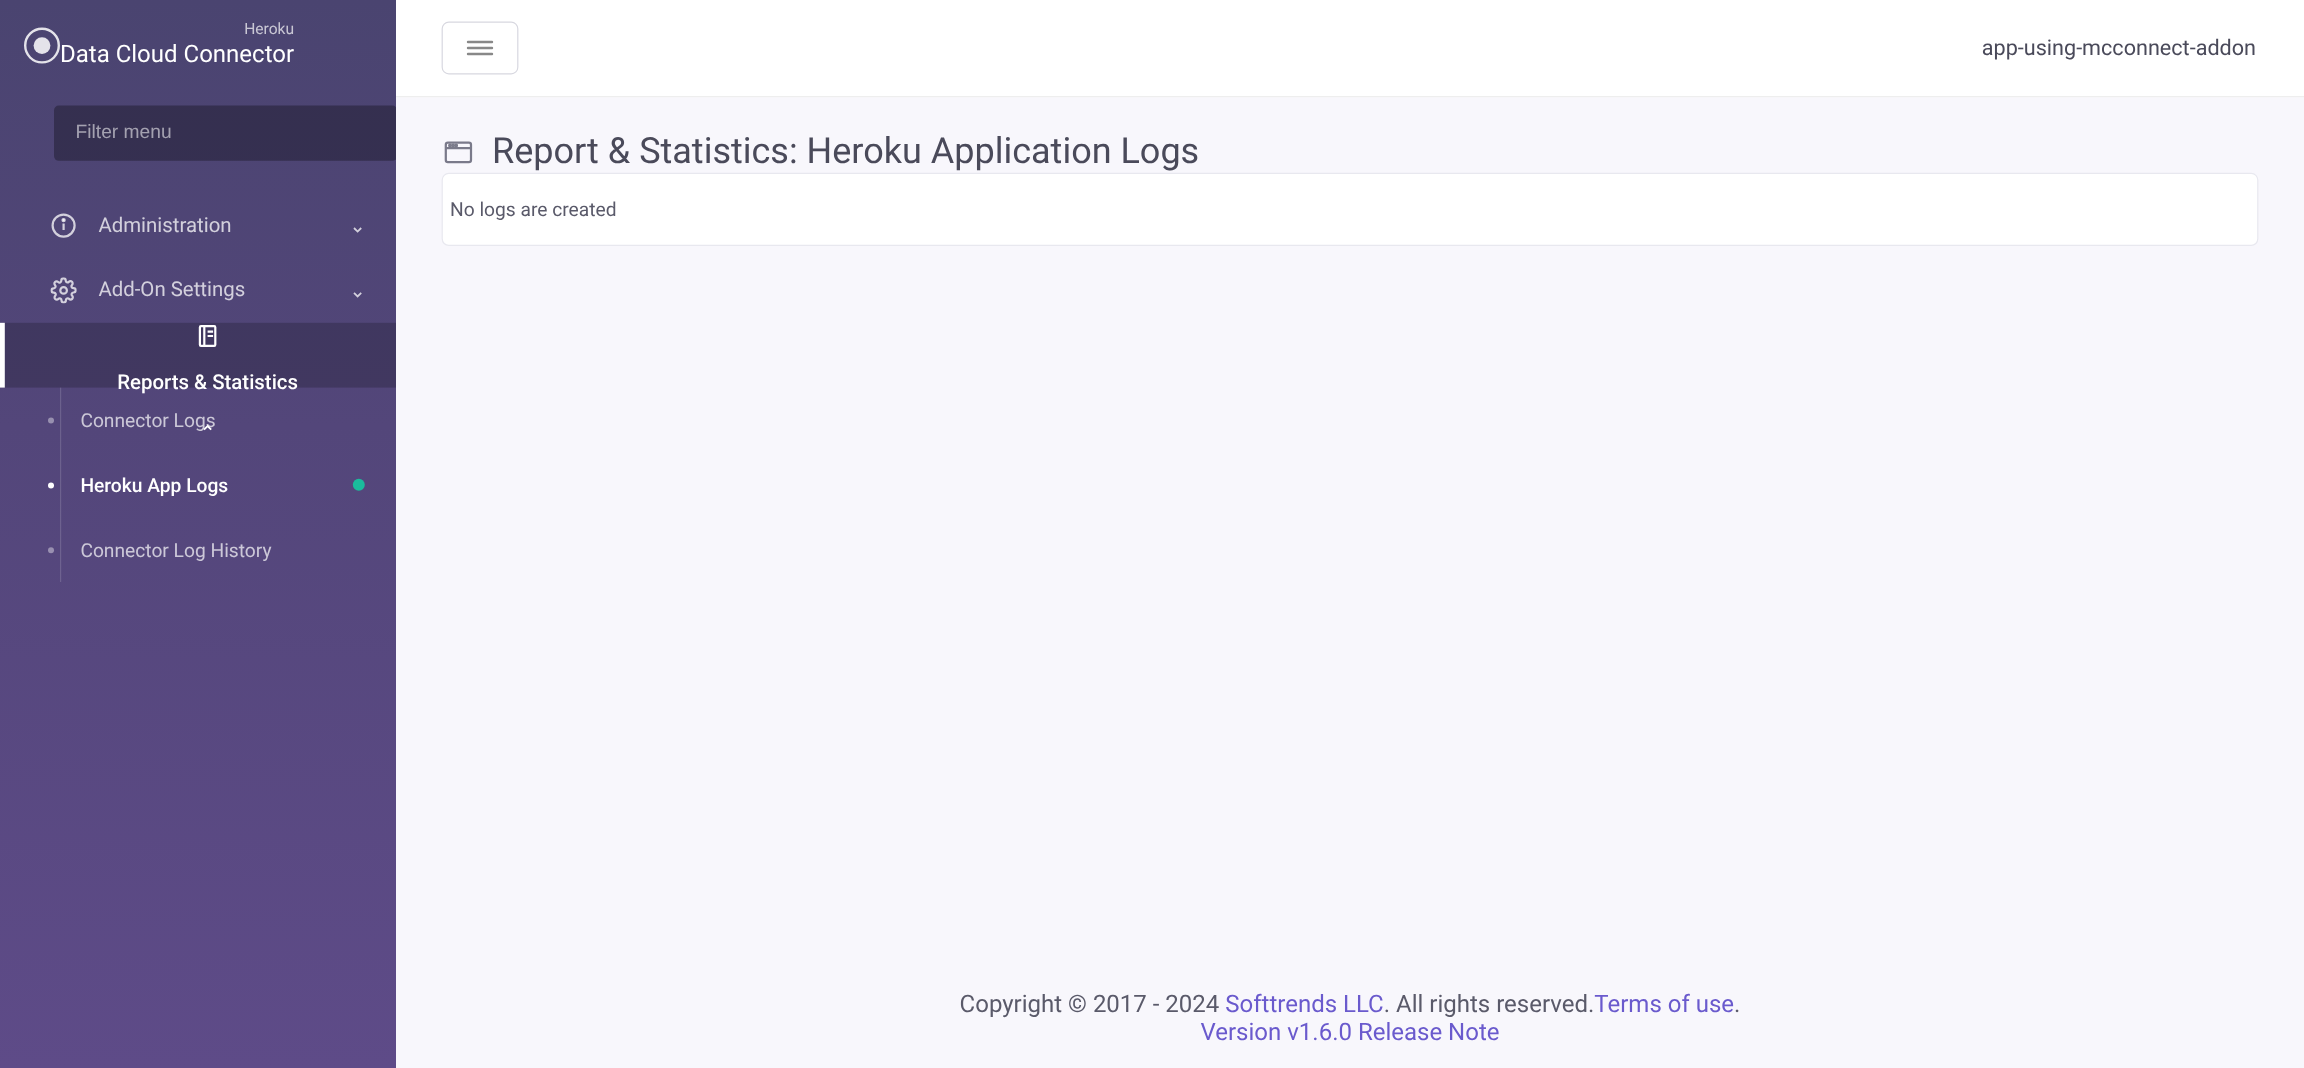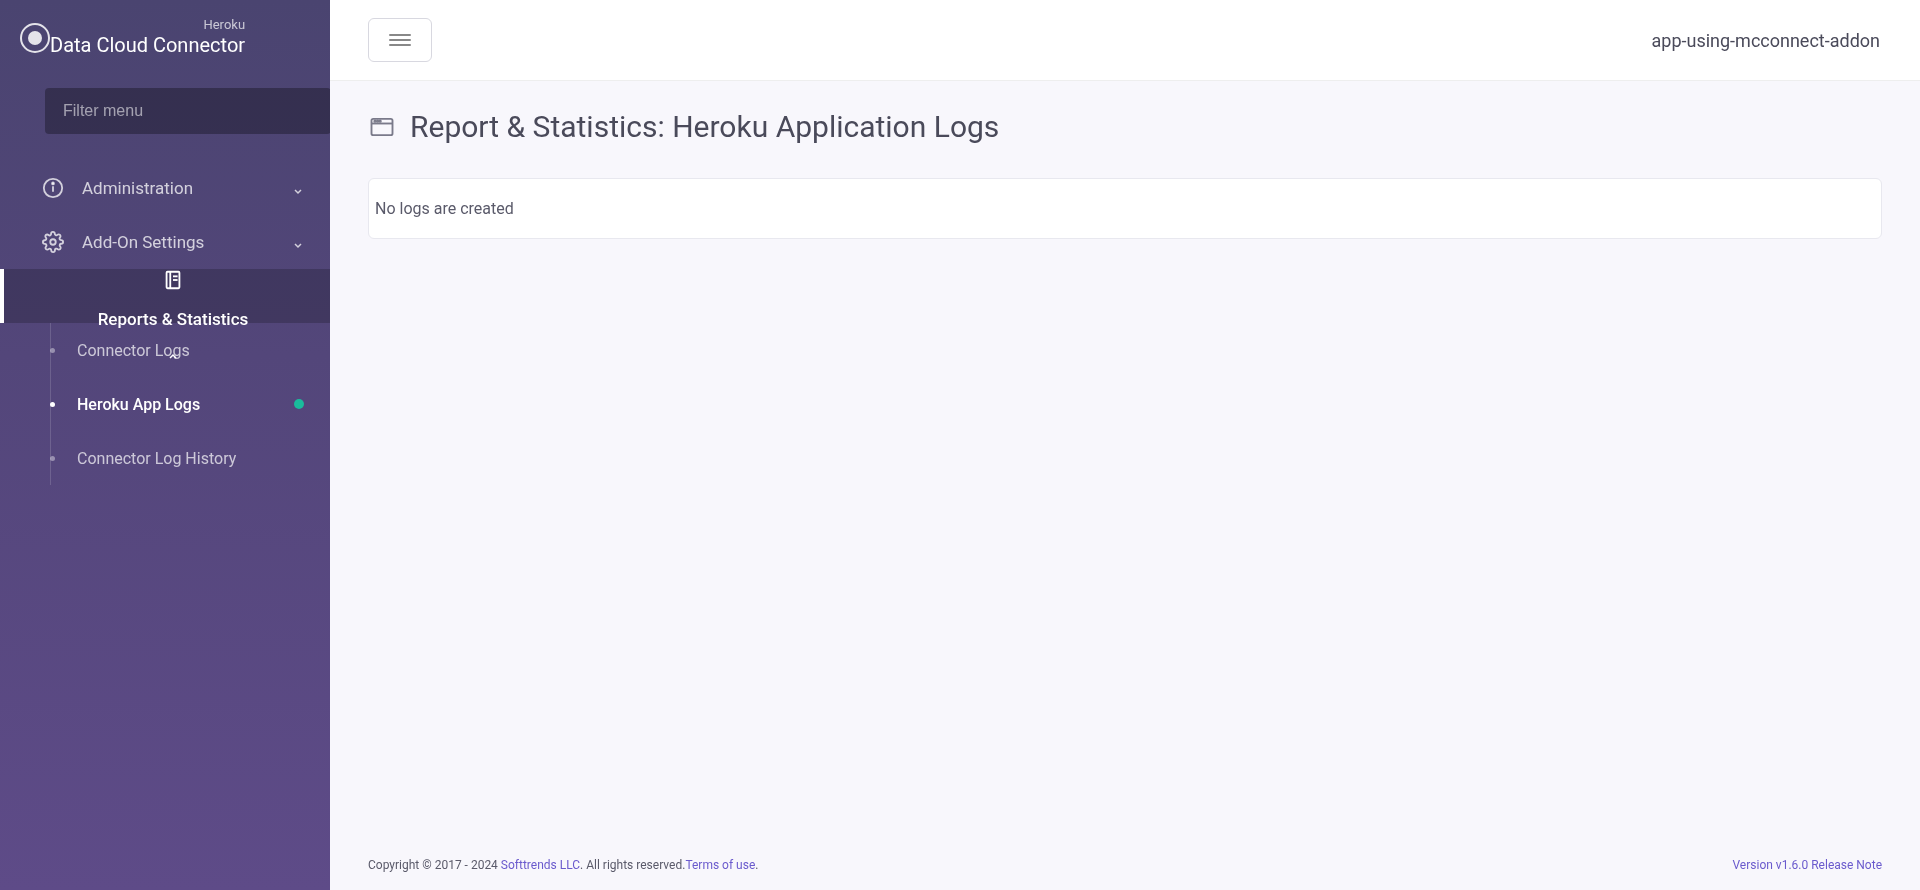--- a/index.html
+++ b/index.html
@@ -149,21 +149,21 @@
       left: 50px;
       top: 0;
       bottom: 0;
       width: 1px;
       background: rgba(255,255,255,0.15);
     }
     
     .submenu-item {
       display: flex;
       align-items: center;
-      padding: 0 26px 0 50px;
+      padding: 0 26px 0 40px;
       height: 54px;
       color: rgba(255,255,255,0.7);
       cursor: pointer;
       position: relative;
       font-size: 16px;
     }
     
     .submenu-item.selected {
       color: #fff;
       font-weight: 500;
@@ -245,21 +245,20 @@
     .content {
       flex: 1;
       padding: 28px 38px;
       overflow: auto;
     }
     
     .page-title-row {
       display: flex;
       align-items: center;
       gap: 14px;
-      margin-bottom: 34px;
     }
     
     .page-title-icon {
       width: 28px;
       height: 28px;
       color: #7a7a8a;
     }
     
     .page-title {
       font-size: 30px;
@@ -276,22 +275,23 @@
     
     .empty-text {
       font-size: 16px;
       color: #5a5a6a;
     }
     
     .footer {
       padding: 18px 38px;
       display: flex;
       align-items: center;
-      font-size: 12px;
+      font-size: 20px;
       color: #5a5a6a;
+      flex-direction: column;
     }
     
     .footer a {
       color: #6a5acd;
       text-decoration: none;
     }
     
     .footer-spacer { flex: 1; }
     
     .footer-left { display: inline; }

